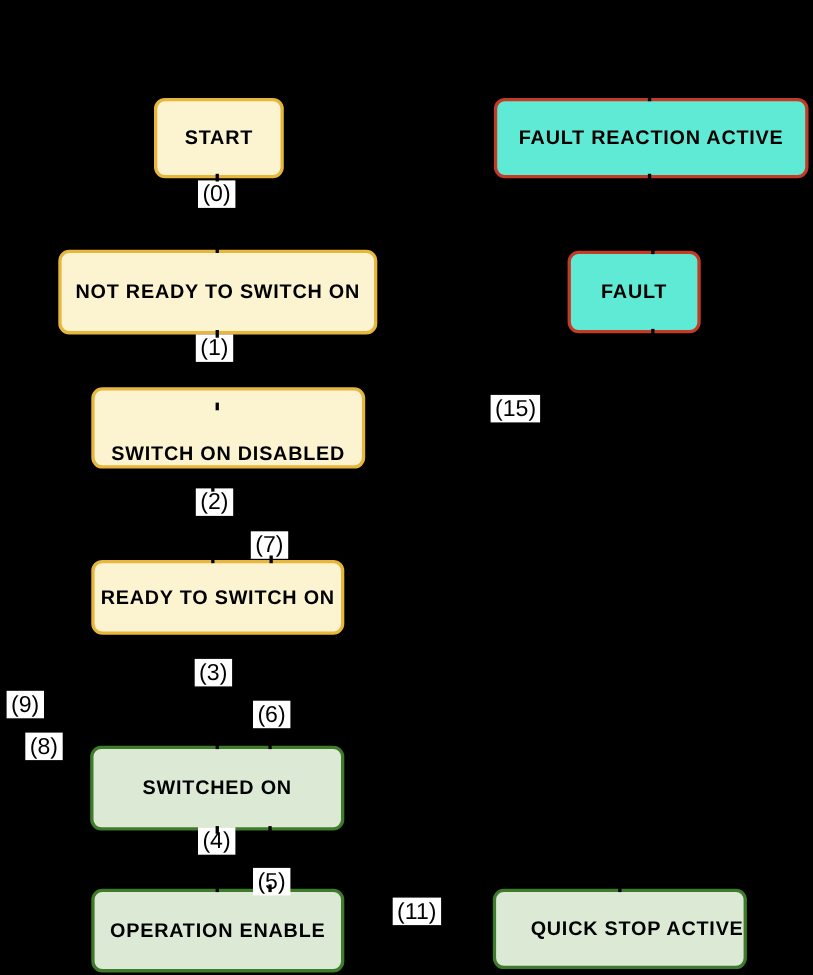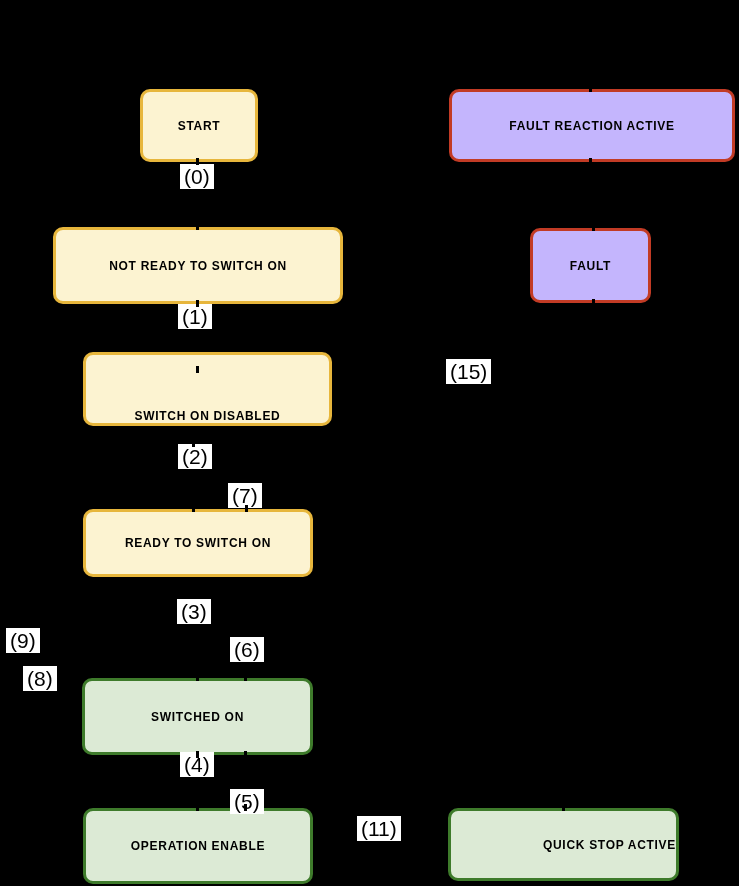--- a/index.html
+++ b/index.html
@@ -14,28 +14,28 @@
   .state {
     position: absolute;
     box-sizing: border-box;
     border: 3px solid;
     border-radius: 10px;
     display: flex;
     align-items: center;
     justify-content: center;
     text-align: center;
     font-weight: bold;
-    font-size: 12px;
+    font-size: 18px;
     letter-spacing: 0.7px;
     color: #000000;
     font-family: "Liberation Sans", sans-serif;
   }
   .state.init  { background: #FCF3D1; border-color: #E7B63C; }
   .state.run   { background: #DCEAD5; border-color: #3E7B2B; }
-  .state.fault { background: #c4b5fd; border-color: #C23B25; }
+  .state.fault { background: #5eead4; border-color: #C23B25; }
   .chip {
     position: absolute;
     background: #FFFFFF;
     color: #000000;
     font-size: 21px;
     line-height: 25px;
     padding: 0 4px;
     white-space: nowrap;
     font-family: "Liberation Sans", sans-serif;
   }
@@ -55,21 +55,21 @@
   </div>
 
   <div class="state fault" style="left:449px; top:89px; width:286px; height:73px;">
     <span>FAULT REACTION ACTIVE</span>
   </div>
 
   <div class="state init" style="left:53px; top:227px; width:290px; height:77px;">
     <span>NOT READY TO SWITCH ON</span>
   </div>
 
-  <div class="state fault" style="left:530px; top:228px; width:121px; height:75px;">
+  <div class="state fault" style="left:516px; top:228px; width:121px; height:75px;">
     <span>FAULT</span>
   </div>
 
   <div class="state init" style="left:83px; top:352px; width:249px; height:74px;align-items:flex-end;">
     <span>SWITCH ON DISABLED</span>
   </div>
 
   <div class="state init" style="left:83px; top:509px; width:230px; height:68px;">
     <span>READY TO SWITCH ON</span>
   </div>

